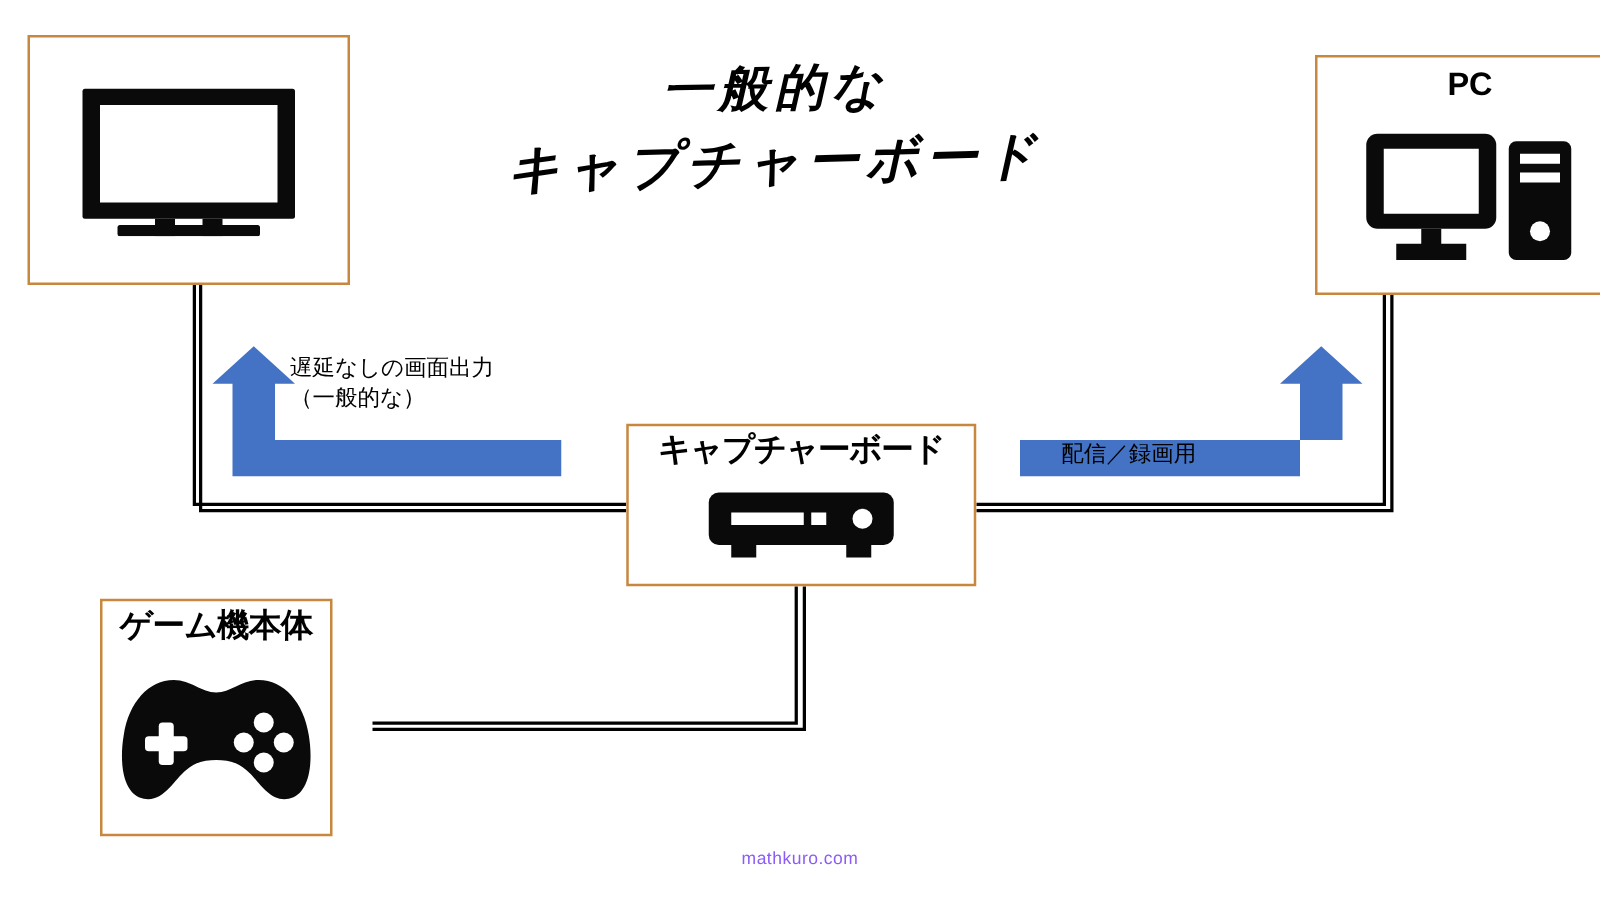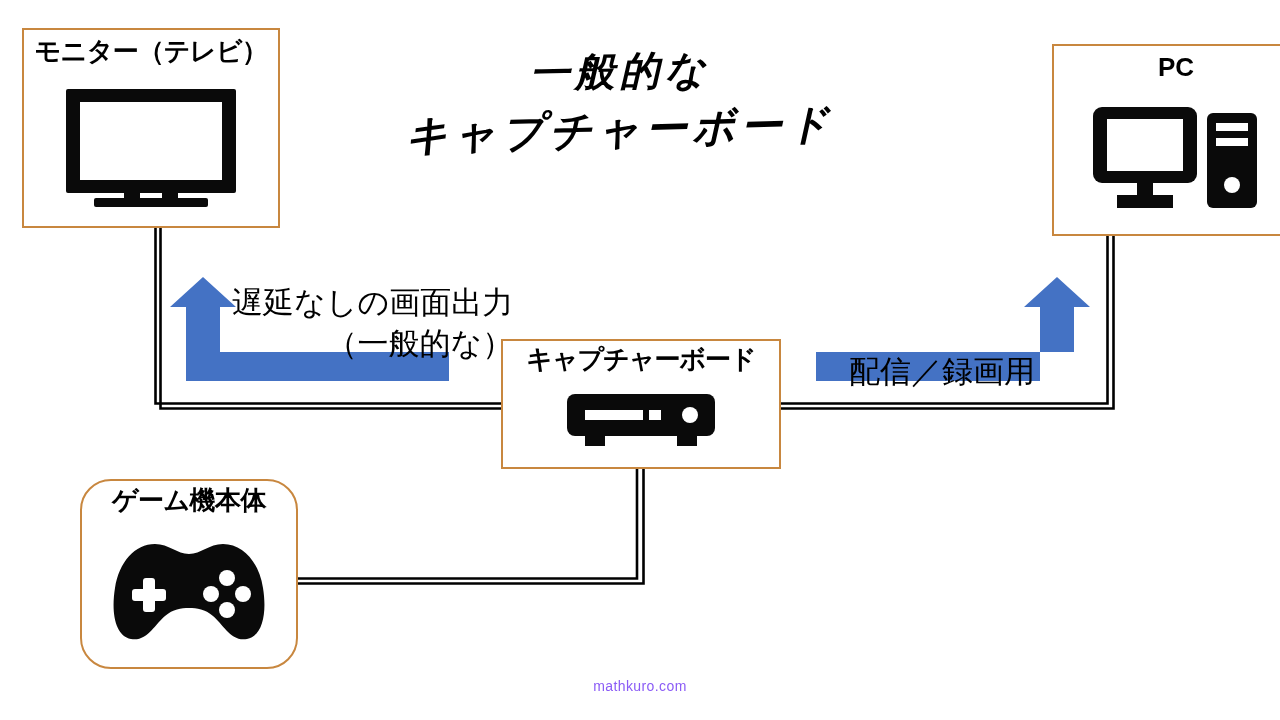--- a/index.html
+++ b/index.html
@@ -69,33 +69,32 @@
     left: 501px;
     top: 339px;
     width: 280px;
     height: 130px;
   }
   #box-capture .node-label { font-size: 26px; margin-top: 5px; letter-spacing: -1px;}
   
   #box-console {
     left: 80px;
     top: 479px;
-    width: 218px;
+    width: 186px;
     height: 190px;
-    border-radius: 31px;
   }
   #box-console .node-label { font-size: 26px; margin-top: 6px; letter-spacing: -0.5px;}
 
   
   .arrow-caption {
     position: absolute;
     font-family: "Liberation Sans", "DejaVu Sans", sans-serif;
-    font-size: 31px;
+    font-size: 18px;
     color: #000000;
-    text-align: right;
+    text-align: left;
     line-height: 1.32;
     white-space: nowrap;
   }
   #caption-passthrough {
     left: 232px;
     top: 283px;
   }
   #caption-stream {
     left: 849px;
     top: 308px;
@@ -164,21 +163,20 @@
       <path d="M 816 352 L 816 381 L 1040 381 L 1040 307 L 1024 307 L 1057 277 L 1090 307 L 1074 307 L 1074 352 Z" fill="#4472C4"></path>
     </g>
   </svg>
 
   <div id="title">
     <span class="t-line t-line-1">一般的な</span>
     <span class="t-line t-line-2">キャプチャーボード</span>
   </div>
 
   <div class="node-box" id="box-monitor">
-    <div class="node-label">モニター（テレビ）</div>
     <div class="icon-wrap">
       <svg width="178" height="122" viewBox="0 0 178 122">
         <rect x="4" y="4" width="170" height="104" rx="2" fill="#0A0A0A"></rect>
         <rect x="18" y="17" width="142" height="78" fill="#FFFFFF"></rect>
         <rect x="62" y="108" width="16" height="14" fill="#0A0A0A"></rect>
         <rect x="100" y="108" width="16" height="14" fill="#0A0A0A"></rect>
         <rect x="32" y="113" width="114" height="9" rx="2" fill="#0A0A0A"></rect>
       </svg>
     </div>
   </div>

